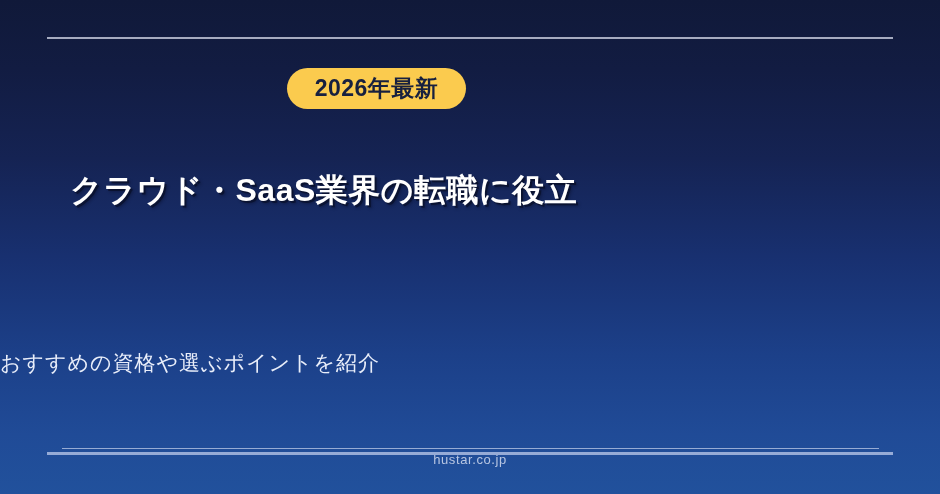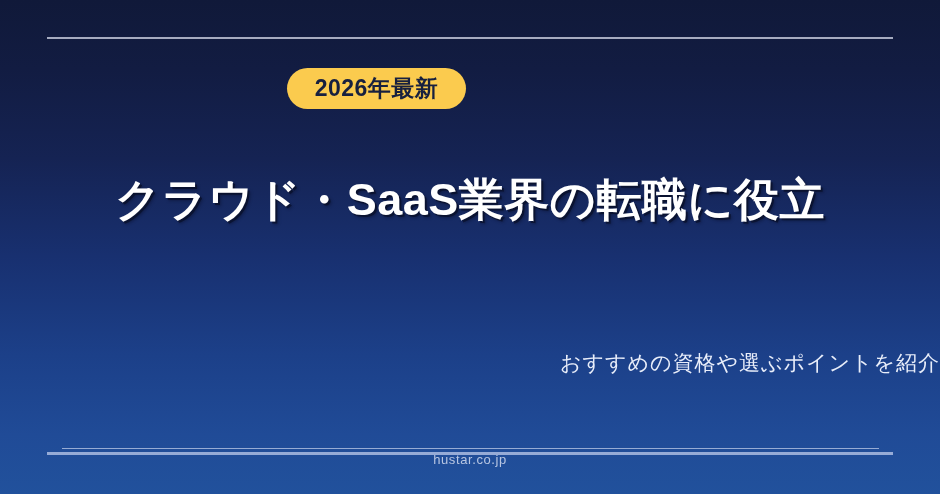--- a/index.html
+++ b/index.html
@@ -92,42 +92,41 @@
     white-space: nowrap;
   }
 
   
   .headline {
     position: absolute;
     top: 168px;
     left: 0;
     width: 940px;
     padding: 0 70px;
-    text-align: center;
     color: #ffffff;
-    font-size: 45px;
+    font-size: 32px;
     font-weight: bold;
     line-height: 1.42;
     letter-spacing: 0.5px;
     text-shadow:
       2px 2px 0 rgba(5, 10, 28, 0.55),
       3px 3px 3px rgba(5, 10, 28, 0.35);
   }
 
   .headline-line {
     display: block;
   }
 
   
   .subtitle {
     position: absolute;
     top: 348px;
     left: 0;
     width: 940px;
-    text-align: right;
+    text-align: left;
     color: #e9eefa;
     font-size: 21px;
     font-weight: normal;
     letter-spacing: 1px;
     line-height: 1.4;
   }
 
   
   .footer {
     position: absolute;

